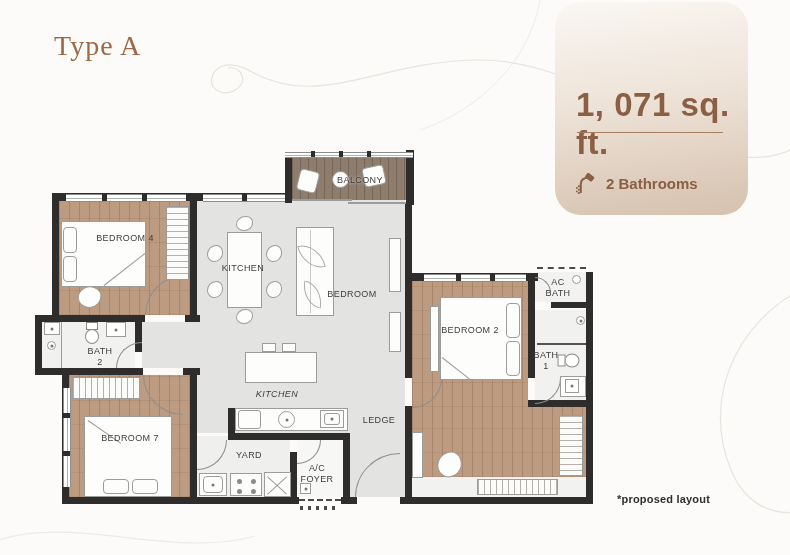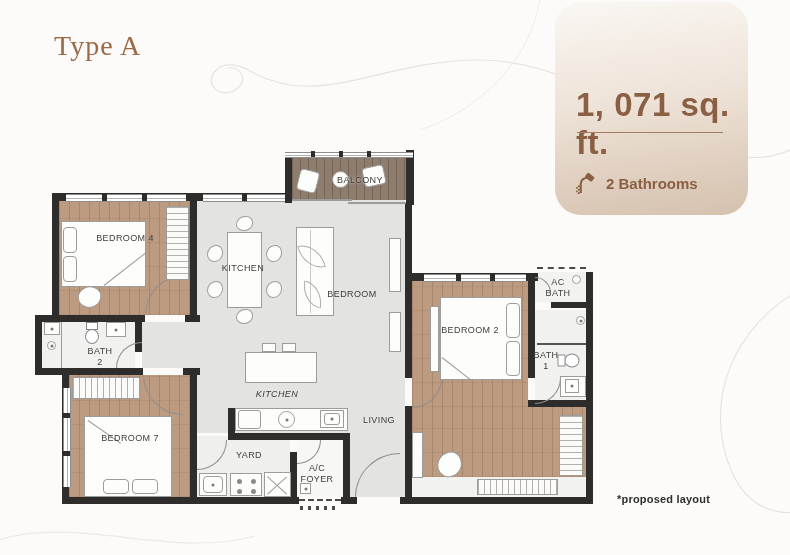--- a/index.html
+++ b/index.html
@@ -253,21 +253,21 @@
     <div class="furn circ" style="left:332px;top:171px;width:17px;height:17px;"></div>
 
     <div class="lbl" style="left:360px;top:180px;text-shadow:0 0 3px rgba(255,255,255,.85);">BALCONY</div>
     <div class="lbl" style="left:125px;top:238px;">BEDROOM 4</div>
     <div class="lbl" style="left:243px;top:268px;">KITCHEN</div>
     <div class="lbl" style="left:352px;top:294px;">BEDROOM</div>
     <div class="lbl" style="left:277px;top:394px;font-style:italic;">KITCHEN</div>
     <div class="lbl" style="left:249px;top:455px;">YARD</div>
     <div class="lbl" style="left:317px;top:474px;">A/C
 FOYER</div>
-    <div class="lbl" style="left:379px;top:420px;">LIVING</div>
+    <div class="lbl" style="left:379px;top:420px;">LEDGE</div>
     <div class="lbl" style="left:470px;top:330px;">BEDROOM 2</div>
     <div class="lbl" style="left:558px;top:288px;">AC
 BATH</div>
     <div class="lbl" style="left:546px;top:361px;">BATH
 1</div>
     <div class="lbl" style="left:100px;top:357px;">BATH
 2</div>
     <div class="lbl" style="left:130px;top:438px;">BEDROOM 7</div>
   </div>
 

